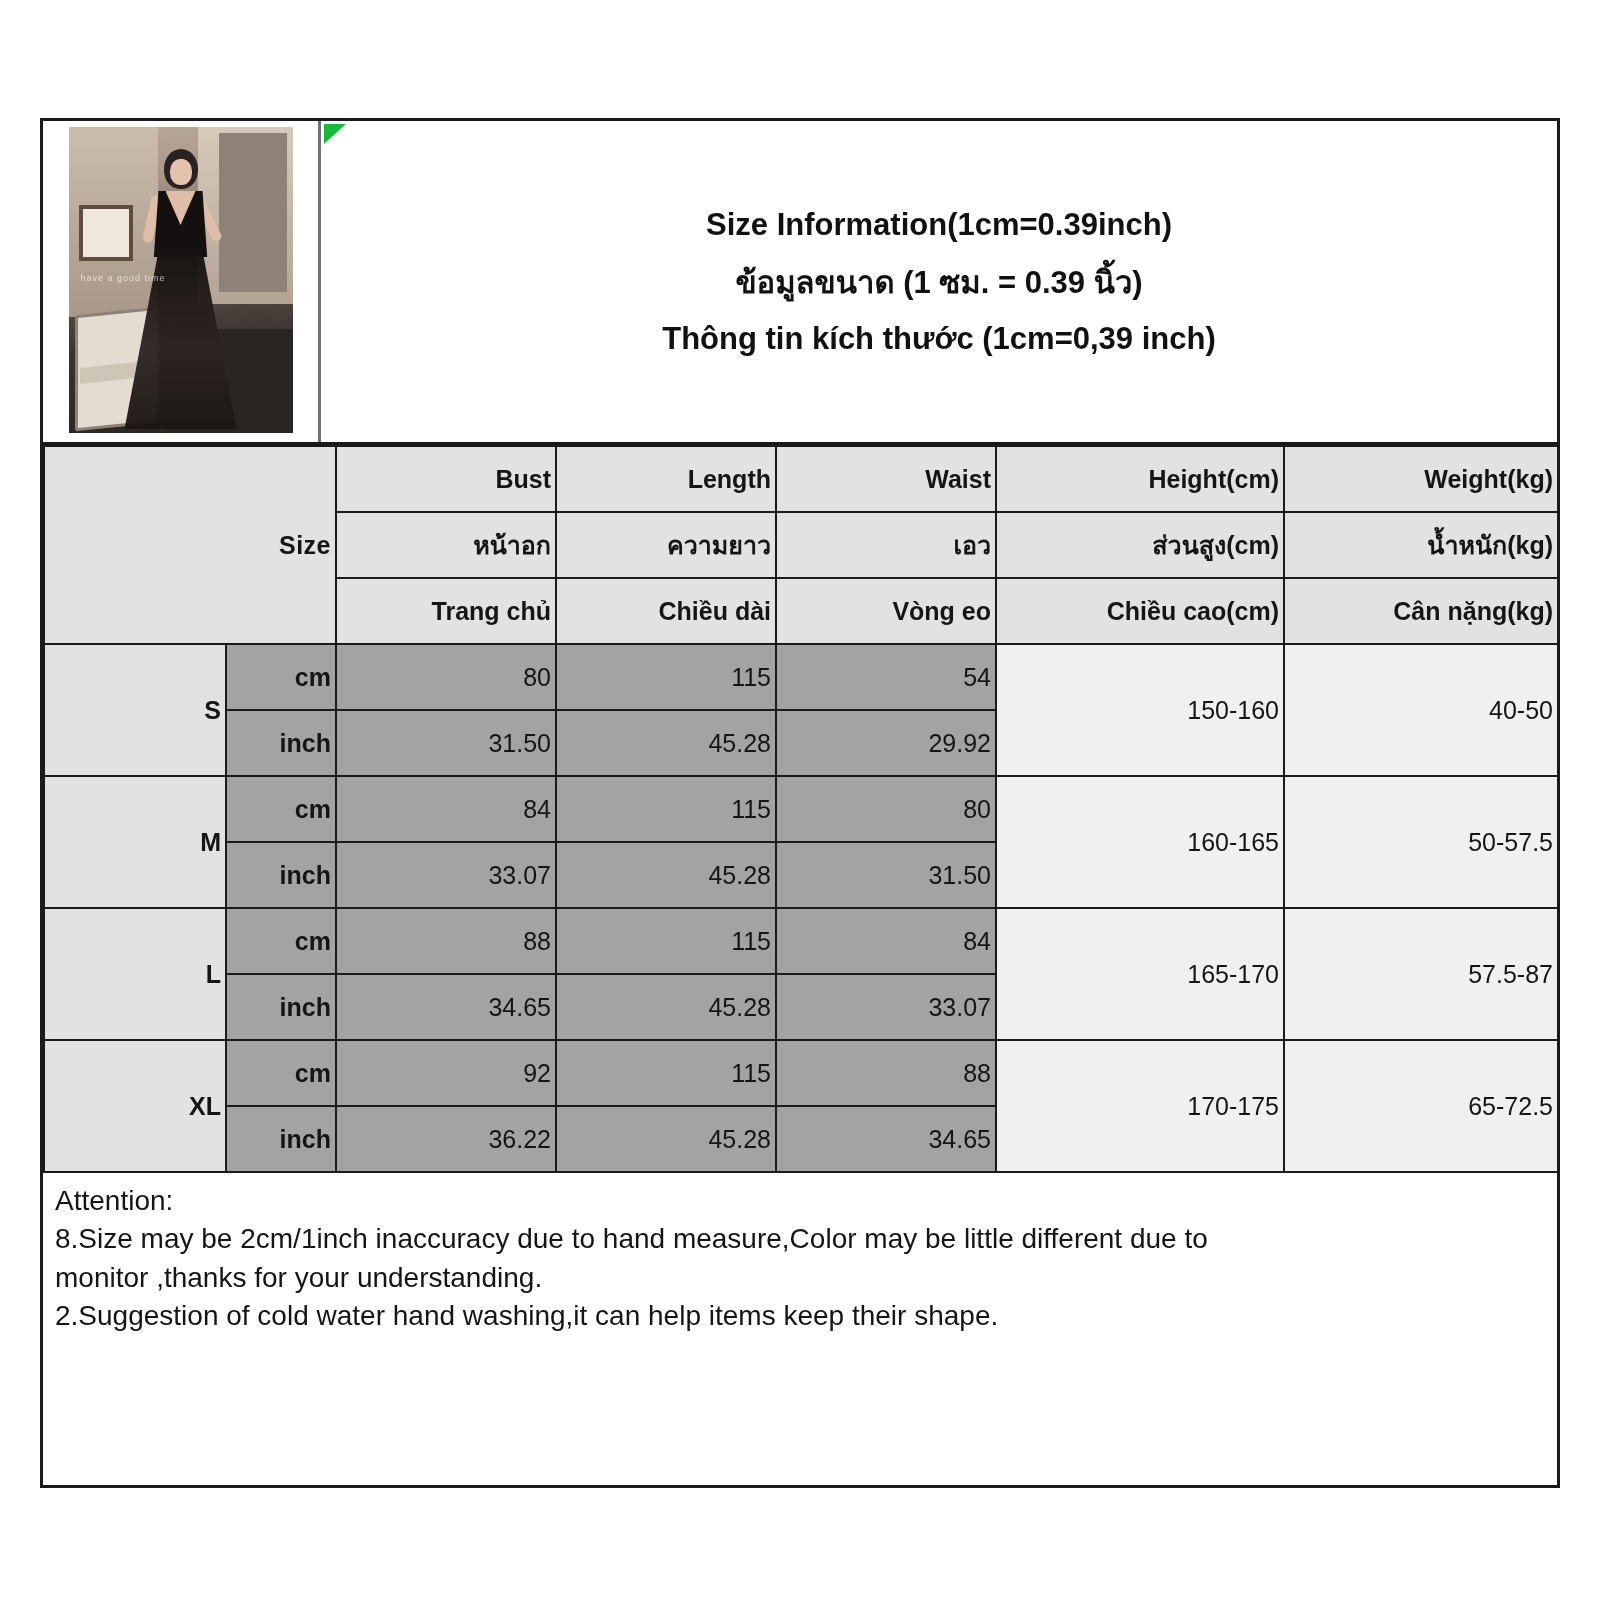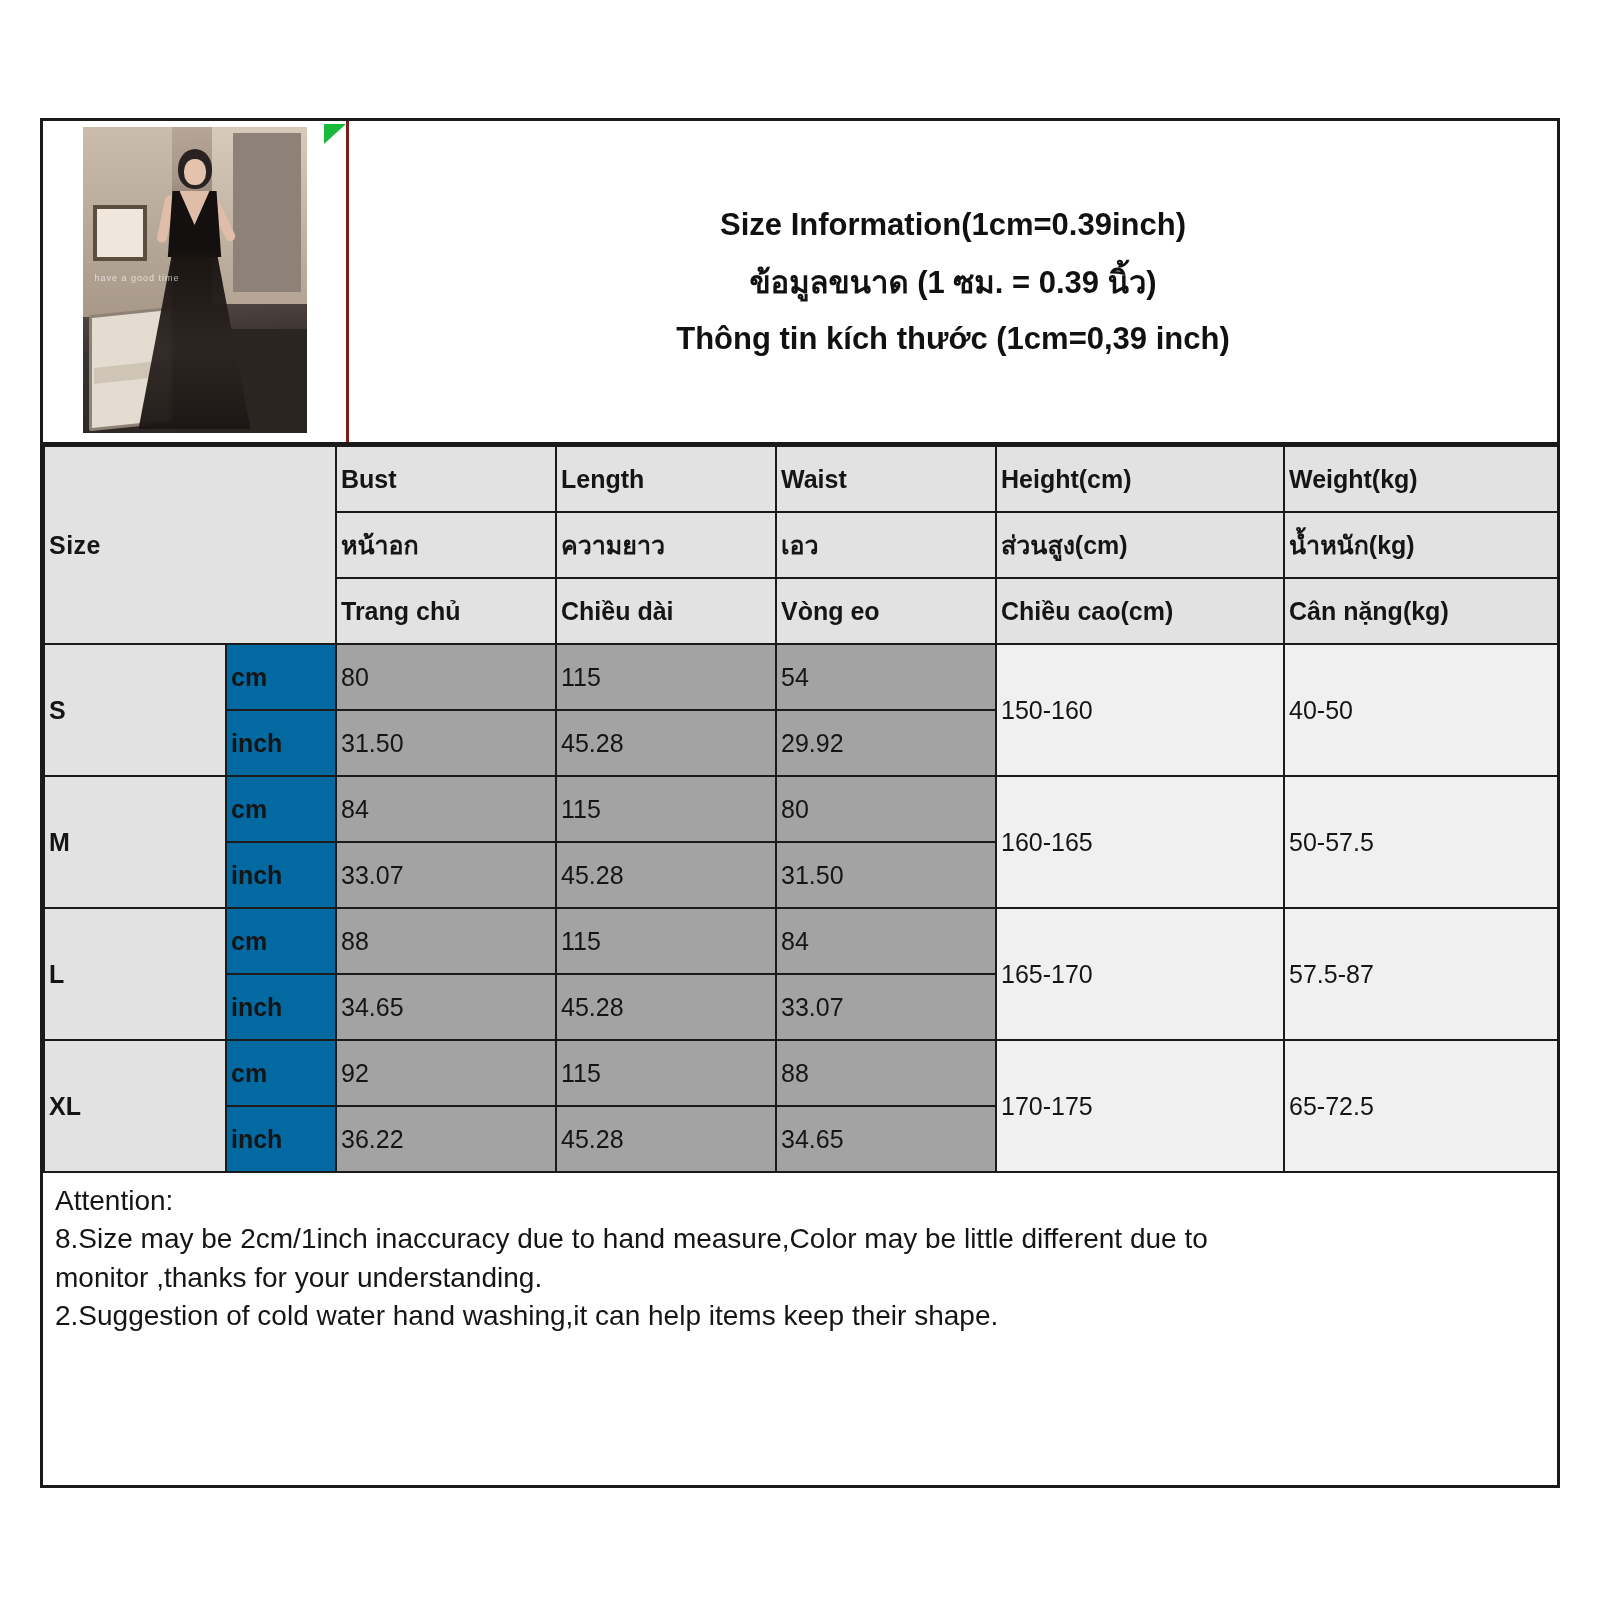--- a/index.html
+++ b/index.html
@@ -28,22 +28,22 @@
   }
 
   
   .header-band {
     display: flex;
     border-bottom: 3px solid #1a1a1a;
     height: 324px;
     box-sizing: border-box;
   }
   .photo-cell {
-    width: 306px;
-    border-right: 3px solid #7f1d1d;
+    width: 278px;
+    border-right: 3px solid #737373;
     box-sizing: border-box;
     display: flex;
     align-items: flex-start;
     justify-content: center;
     background: #ffffff;
     padding: 6px 0 0 0;
   }
   .photo {
     position: relative;
     width: 224px;
@@ -149,21 +149,21 @@
   }
 
   
   table.size-table {
     border-collapse: collapse;
     width: 100%;
     table-layout: fixed;
   }
   table.size-table td, table.size-table th {
     border: 2px solid #1a1a1a;
-    text-align: left;
+    text-align: right;
     vertical-align: middle;
     font-size: 25px;
     color: #151515;
     padding: 2px 4px;
     box-sizing: border-box;
   }
   .hdr-size {
     background: #e2e2e2;
     font-weight: bold;
     font-size: 38px;
@@ -176,21 +176,21 @@
   }
   .hdr-th.small {
     font-size: 25px;
   }
   .sizecell {
     background: #e2e2e2;
     font-weight: bold;
     font-size: 29px;
   }
   .unitcell {
-    background: #0369a1;
+    background: #a3a3a3;
     font-weight: bold;
     font-size: 25px;
     margin-left: 36px;
   }
   .valcell {
     background: #a3a3a3;
     font-size: 27px;
   }
   .hwcell {
     background: #f0f0f0;

